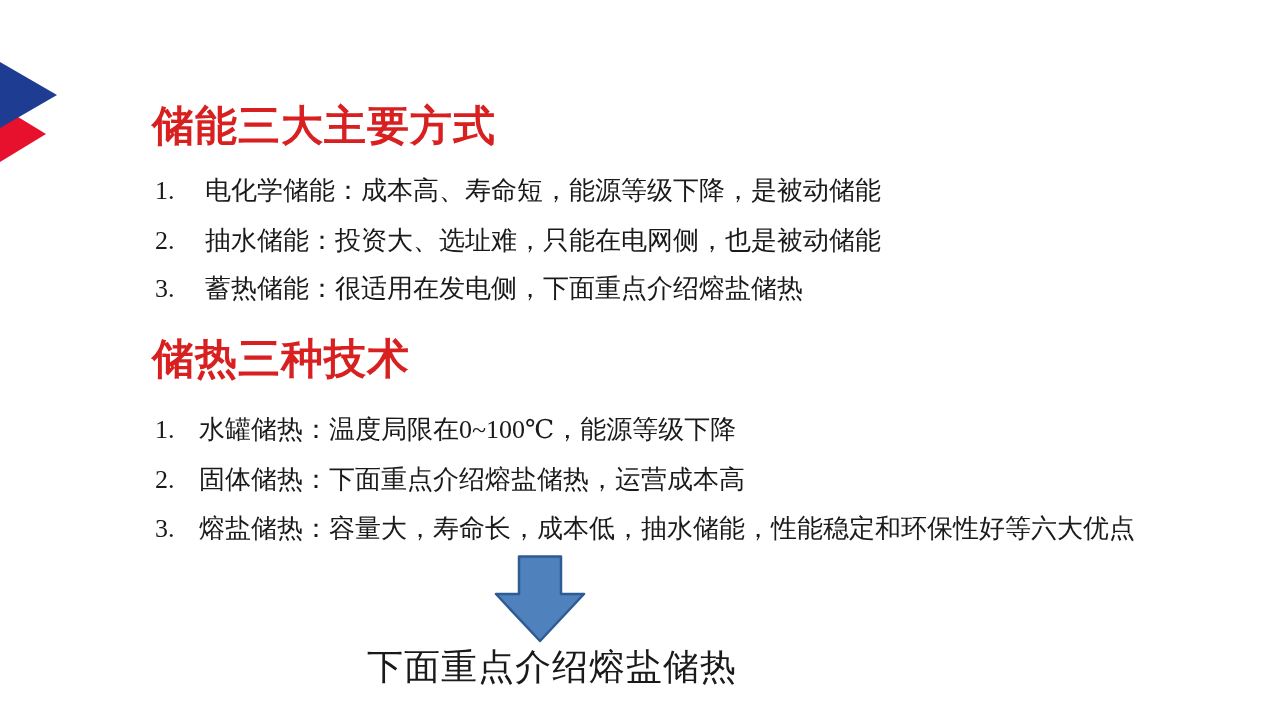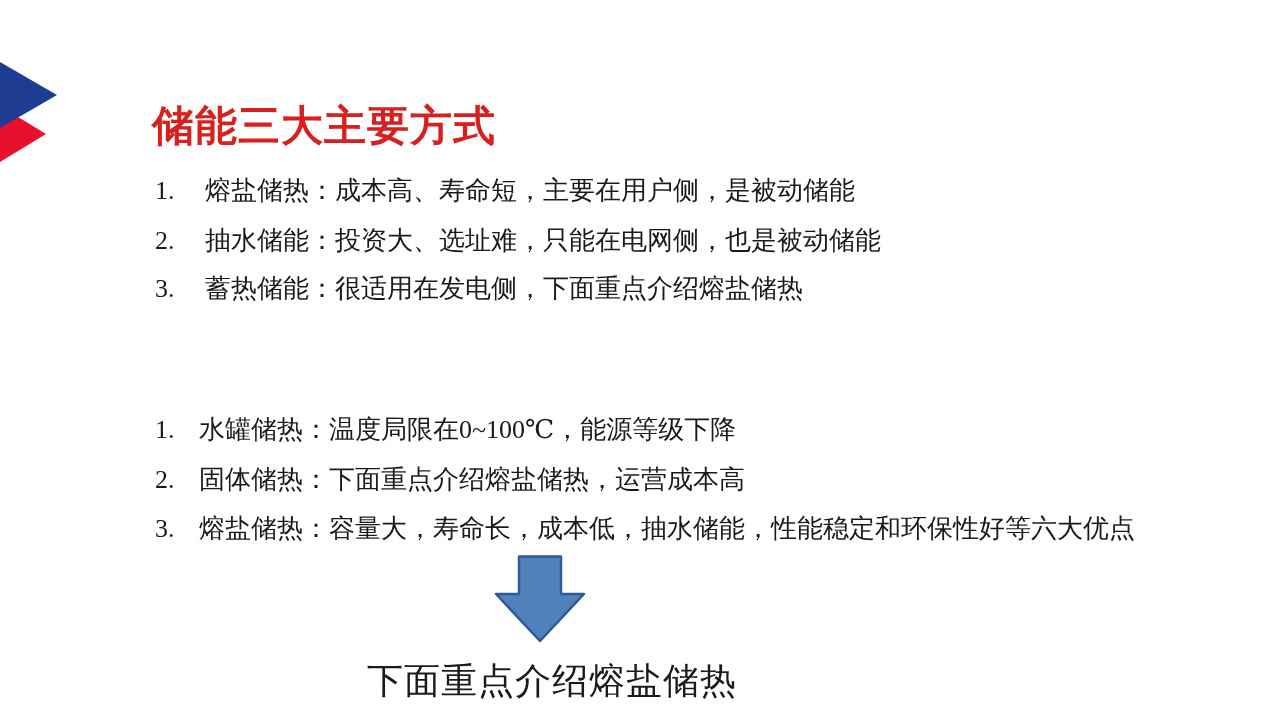--- a/index.html
+++ b/index.html
@@ -58,21 +58,21 @@
   #down-arrow {
     left: 494px;
     top: 513px;
     width: 92px;
     height: 88px;
   }
 
   
   #conclusion {
     left: 352px;
-    top: 620px;
+    top: 606px;
     width: 400px;
     text-align: center;
     font-size: 36px;
     line-height: 1.1;
     letter-spacing: 1px;
     white-space: nowrap;
   }
 
   
   #corner-logo {
@@ -89,31 +89,32 @@
 
   <svg id="corner-flag" class="abs" viewBox="0 0 70 130" aria-hidden="true">
     <polygon points="0,64 46,92 0,120" fill="#e8112d"></polygon>
     <polygon points="0,20 57,53 0,86" fill="#1f3c93"></polygon>
   </svg>
 
   <div class="abs heading" style="top:63px; color:#d82020;">储能三大主要方式</div>
 
   <div class="abs row g1" style="top:134px">
     <span class="num">1.</span>
-    <span class="txt">熔盐储热：成本高、寿命短，主要在用户侧，是被动储能</span>
+    <span class="txt">电化学储能：成本高、寿命短，能源等级下降，是被动储能</span>
   </div>
   <div class="abs row g1" style="top:184px">
     <span class="num">2.</span>
     <span class="txt">抽水储能：投资大、选址难，只能在电网侧，也是被动储能</span>
   </div>
   <div class="abs row g1" style="top:232px">
     <span class="num">3.</span>
     <span class="txt">蓄热储能：很适用在发电侧，下面重点介绍熔盐储热</span>
   </div>
 
+  <div class="abs heading" style="top:296px; color:#d82020;">储热三种技术</div>
 
   <div class="abs row g2" style="top:373px">
     <span class="num">1.</span>
     <span class="txt">水罐储热：温度局限在0~100℃，能源等级下降</span>
   </div>
   <div class="abs row g2" style="top:423px">
     <span class="num">2.</span>
     <span class="txt">固体储热：下面重点介绍熔盐储热，运营成本高</span>
   </div>
   <div class="abs row g2" style="top:472px">

